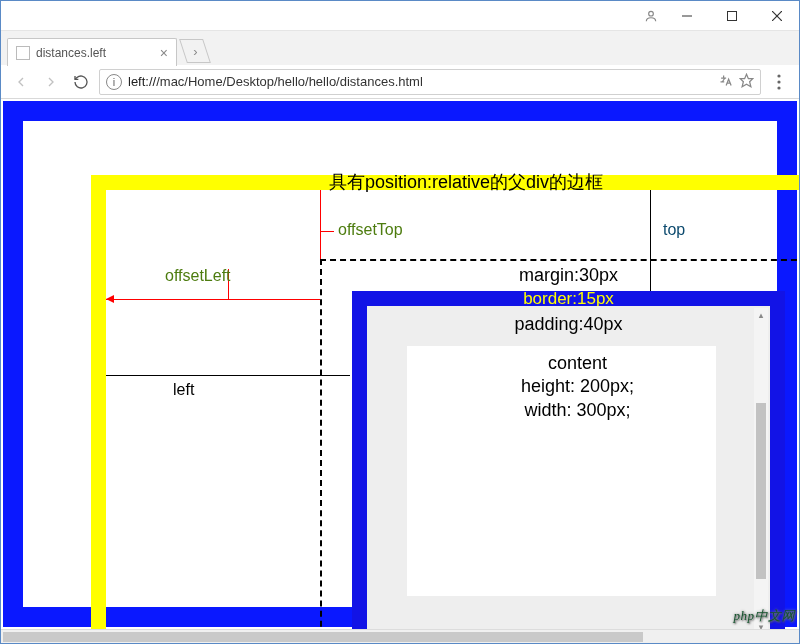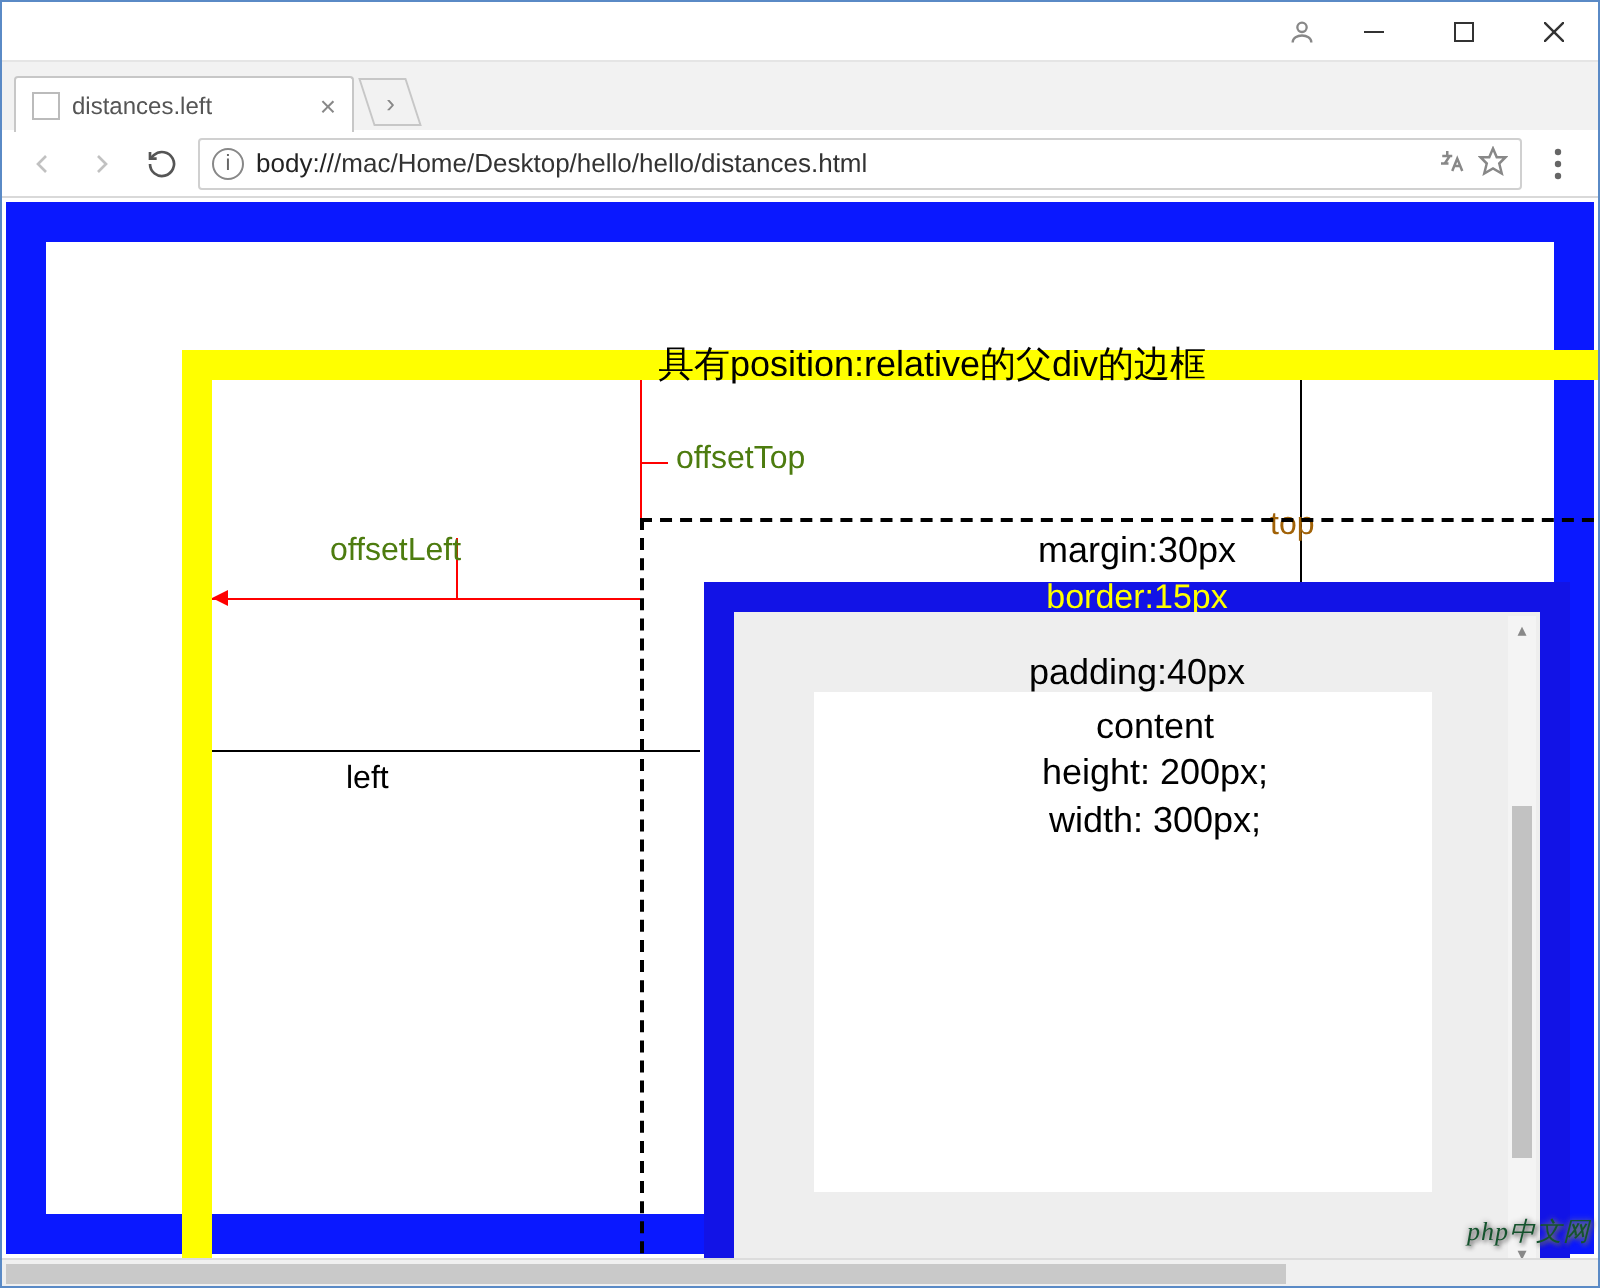--- a/index.html
+++ b/index.html
@@ -62,21 +62,21 @@
   .margin-box { position:absolute; left:297px; right:-40px; top:138px; bottom:-90px;
                 border:2px dashed #000;}
   .margin-label { text-align:center; font-size:18px; padding-top:4px;}
 
   
   .child-border { position:absolute; left:30px; right:30px; top:30px; bottom:30px; border:15px solid #1213e6;}
   .border-label { text-align:center; color:#ffff00; font-size:17px; line-height:15px; margin-top:-15px; height:15px;}
 
   
   .padding-box { position:absolute; inset:0; background:#eeeeee; }
-  .pad-label { text-align:center; font-size:18px; padding-top:20px;}
+  .pad-label { text-align:center; font-size:18px; padding-top:8px;}
   .pb-scroll-v { position:absolute; top:2px; right:2px; bottom:16px; width:14px; background:#f4f4f4;}
   .pb-scroll-v .th{ position:absolute; top:95px; bottom:55px; left:2px; width:10px; background:#c2c2c2;}
   .pb-scroll-v .ar{ position:absolute; left:0; right:0; height:14px; display:flex; align-items:center; justify-content:center; color:#888; font-size:9px;}
   .pb-scroll-h { position:absolute; left:2px; right:16px; bottom:2px; height:14px; background:#f4f4f4;}
   .pb-scroll-h .th{ position:absolute; left:55px; right:90px; top:2px; height:10px; background:#c2c2c2;}
   .pb-scroll-h .ar{ position:absolute; top:0; bottom:0; width:14px; display:flex; align-items:center; justify-content:center; color:#888; font-size:9px;}
 
   
   .content-box { position:absolute; left:40px; top:40px; right:54px; bottom:54px; background:#fff; text-align:center; font-size:18px; padding-top:6px; line-height:1.3;padding-left:32px;}
 
@@ -150,21 +150,21 @@
     </div>
     <div class="reload">
       <svg width="16" height="16" viewBox="0 0 24 24" fill="none" stroke="#555" stroke-width="2">
           <path d="M3 12a9 9 0 1 0 3-6.7L3 8"></path>
           <polyline points="3 3 3 8 8 8"></polyline>
         </svg>
     </div>
     <div class="urlbox">
       <span class="info-i">i</span>
       <span class="url-text">
-        <span class="proto">body://</span><span>/mac/Home/Desktop/hello/hello/distances.html</span>
+        <span class="proto">left://</span><span>/mac/Home/Desktop/hello/hello/distances.html</span>
       </span>
       <span class="url-tools">
         <span>
           <svg width="15" height="15" viewBox="0 0 24 24" fill="none" stroke="#888" stroke-width="2">
               <path d="M5 8h8M9 4v4M7 14l4-6M4 14h6"></path>
               <path d="M13 20l4-10 4 10M14.5 16h5"></path>
             </svg>
         </span>
         <span>
           <svg width="15" height="15" viewBox="0 0 24 24" fill="none" stroke="#888" stroke-width="2">
@@ -188,21 +188,21 @@
 
       <div class="parent-border">
         <div class="parent-label">具有position:relative的父div的边框</div>
       </div>
 
       <div class="gl vline red" style="left:297px; top:69px; height:71px; border-left:1px solid #ff0000;"></div>
       <div class="gl hline red" style="left:297px; top:110px; width:14px; border-top:1px solid #ff0000;"></div>
       <div class="lbl red" style="left:315px; top:100px;">offsetTop</div>
 
       <div class="gl vline black" style="left:627px; top:69px; height:101px; border-left:1px solid #000;"></div>
-      <div class="lbl" style="left:612px; top:100px; color:#a16207;margin-top:33px;">top</div>
+      <div class="lbl" style="left:640px; top:100px; color:#0c4a6e;">top</div>
 
       <div class="gl hline red" style="left:83px; top:178px; width:214px; border-top:1px solid #ff0000;"></div>
       <div class="arrowhead ah-left" style="left:83px; top:174px;"></div>
       <div class="gl vline red" style="left:205px; top:148px; height:30px; border-left:1px solid #ff0000;"></div>
       <div class="lbl red" style="left:142px; top:146px;">offsetLeft</div>
 
       <div class="gl hline black" style="left:83px; top:254px; width:244px; border-top:1px solid #000;"></div>
       <div class="lbl" style="left:150px; top:260px; color:#000;">left</div>
 
       <div class="margin-box">

